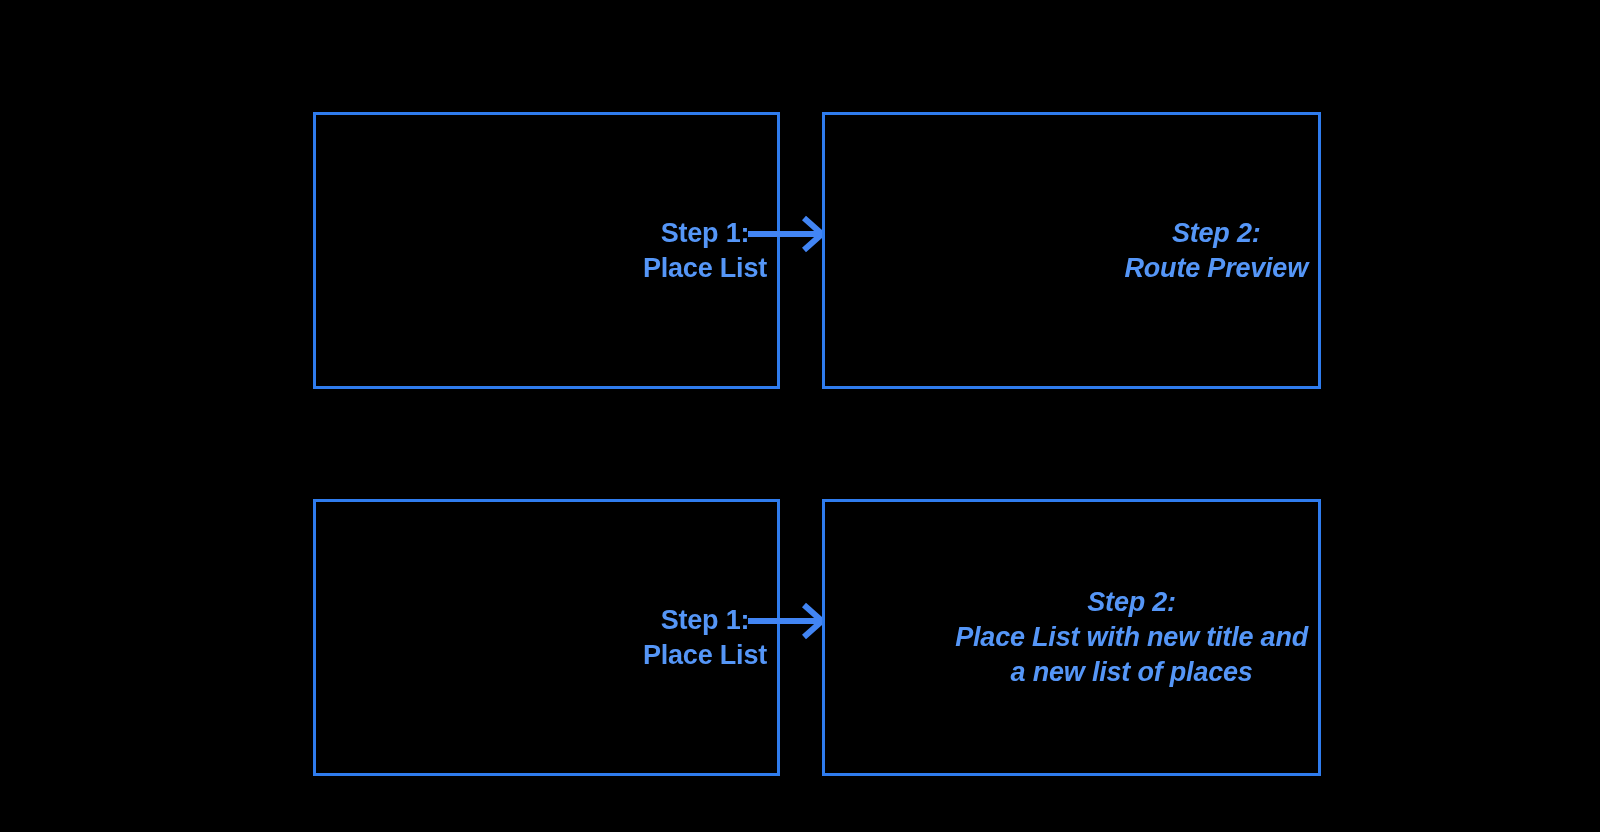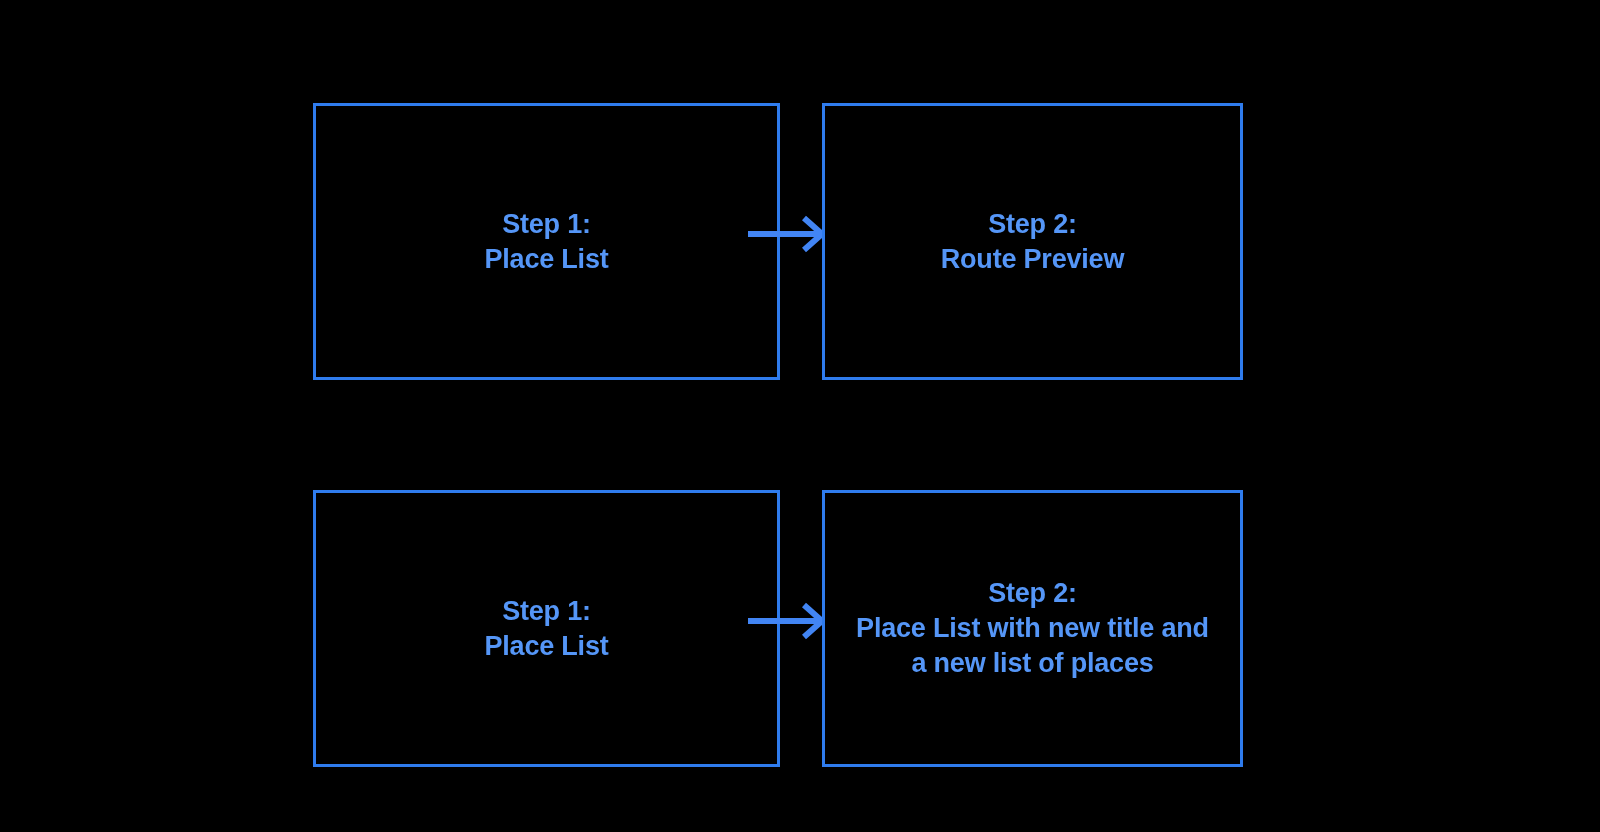--- a/index.html
+++ b/index.html
@@ -28,37 +28,38 @@
     left: 0;
     width: 1600px;
     height: 277px;
   }
   .flow-row.row-top    { top: 96px; }
   .flow-row.row-bottom { top: 483px; }
 
   
   .step-box {
     position: absolute;
-    top: 7px;
+    top: 16px;
     height: 277px;
     box-sizing: border-box;
     border: 3px solid #2f7cee;
     background: #000000;
     display: flex;
     align-items: center;
-    justify-content: center;
+    justify-content: flex-end;
     text-align: center;
   }
   .step-box.box-left {
     left: 313px;
     width: 467px;
   }
   .step-box.box-right {
     left: 822px;
-    width: 421px;
+    width: 499px;
+    font-style: italic;
   }
 
   .step-label {
     color: #5596f7;
     font-family: "Liberation Sans", sans-serif;
     font-size: 27px;
     font-weight: bold;
     line-height: 35px;
     letter-spacing: -0.2px;
     white-space: pre-line;

